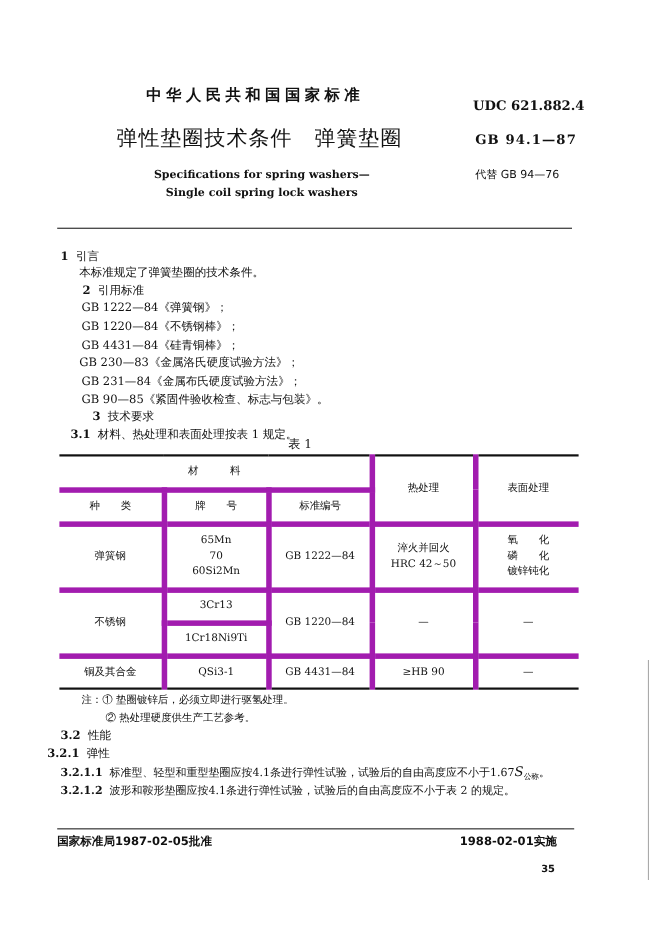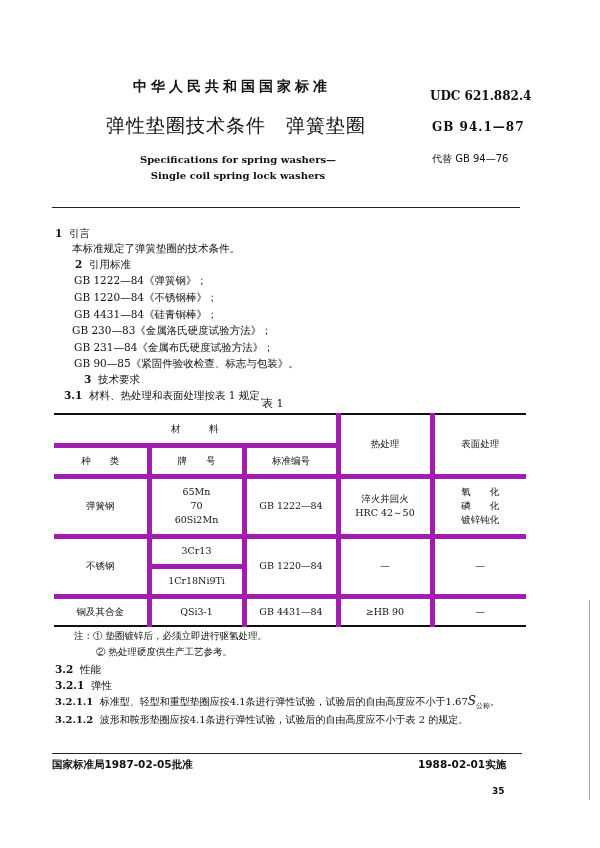--- a/index.html
+++ b/index.html
@@ -140,21 +140,21 @@
   </table>
 
 <div class="abs note" style="left:74px; top:630px;">
   <span>注：</span><span>① 垫圈镀锌后，必须立即进行驱氢处理。</span>
 </div>
 <div class="abs note" style="left:96px; top:646px;">② 热处理硬度供生产工艺参考。</div>
 
 <div class="abs body-text" style="left:55px; top:662px;">
   <span class="sec">3.2</span>&nbsp;&nbsp;<span>性能</span>
 </div>
-<div class="abs body-text" style="left:55px; top:678px;">
+<div class="abs body-text" style="left:43px; top:678px;">
   <span class="sec">3.2.1</span>&nbsp;&nbsp;<span>弹性</span>
 </div>
 <div class="abs body-text" style="left:55px; top:694px; font-size:10px;">
   <span class="sec">3.2.1.1</span>&nbsp;&nbsp;<span>标准型、轻型和重型垫圈应按4.1条进行弹性试验，试验后的自由高度应不小于1.67</span><i style="font-size:12px">S</i><sub style="font-size:7px">公称</sub><span>。</span>
 </div>
 <div class="abs body-text" style="left:55px; top:712px; font-size:10px;">
   <span class="sec">3.2.1.2</span>&nbsp;&nbsp;<span>波形和鞍形垫圈应按4.1条进行弹性试验，试验后的自由高度应不小于表 2 的规定。</span>
 </div>
 
 <div class="abs rule-bottom"></div>

